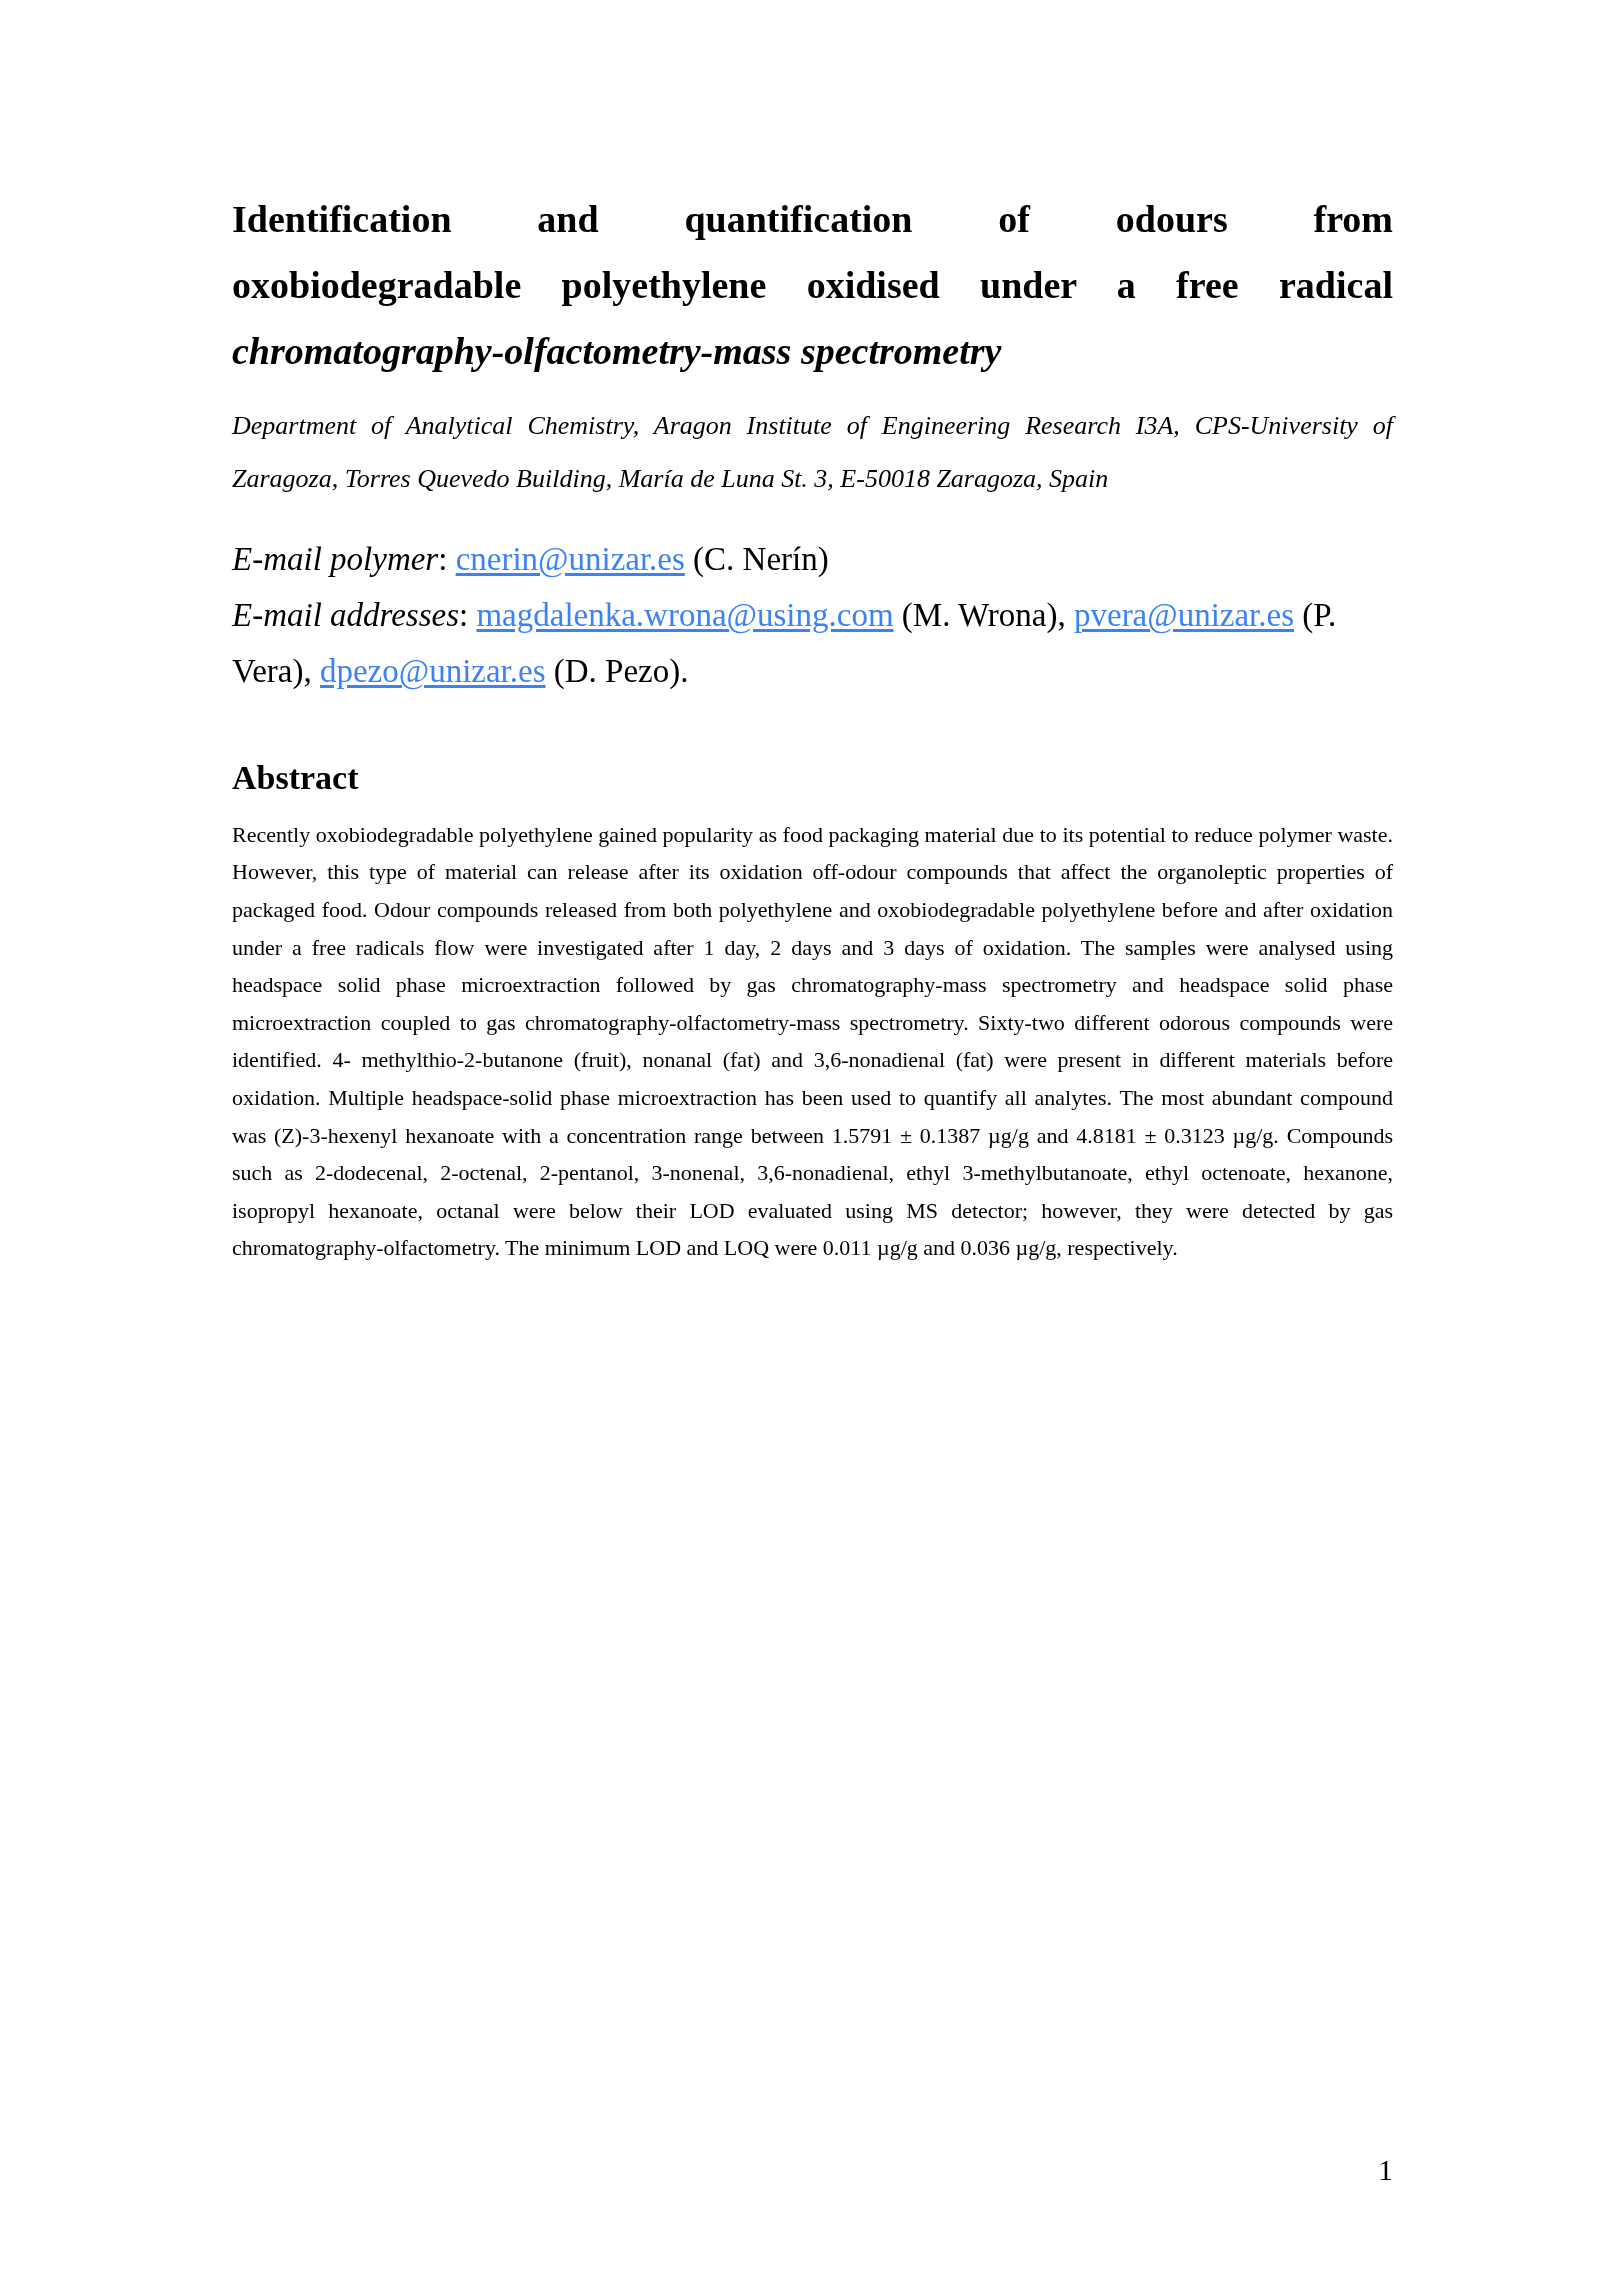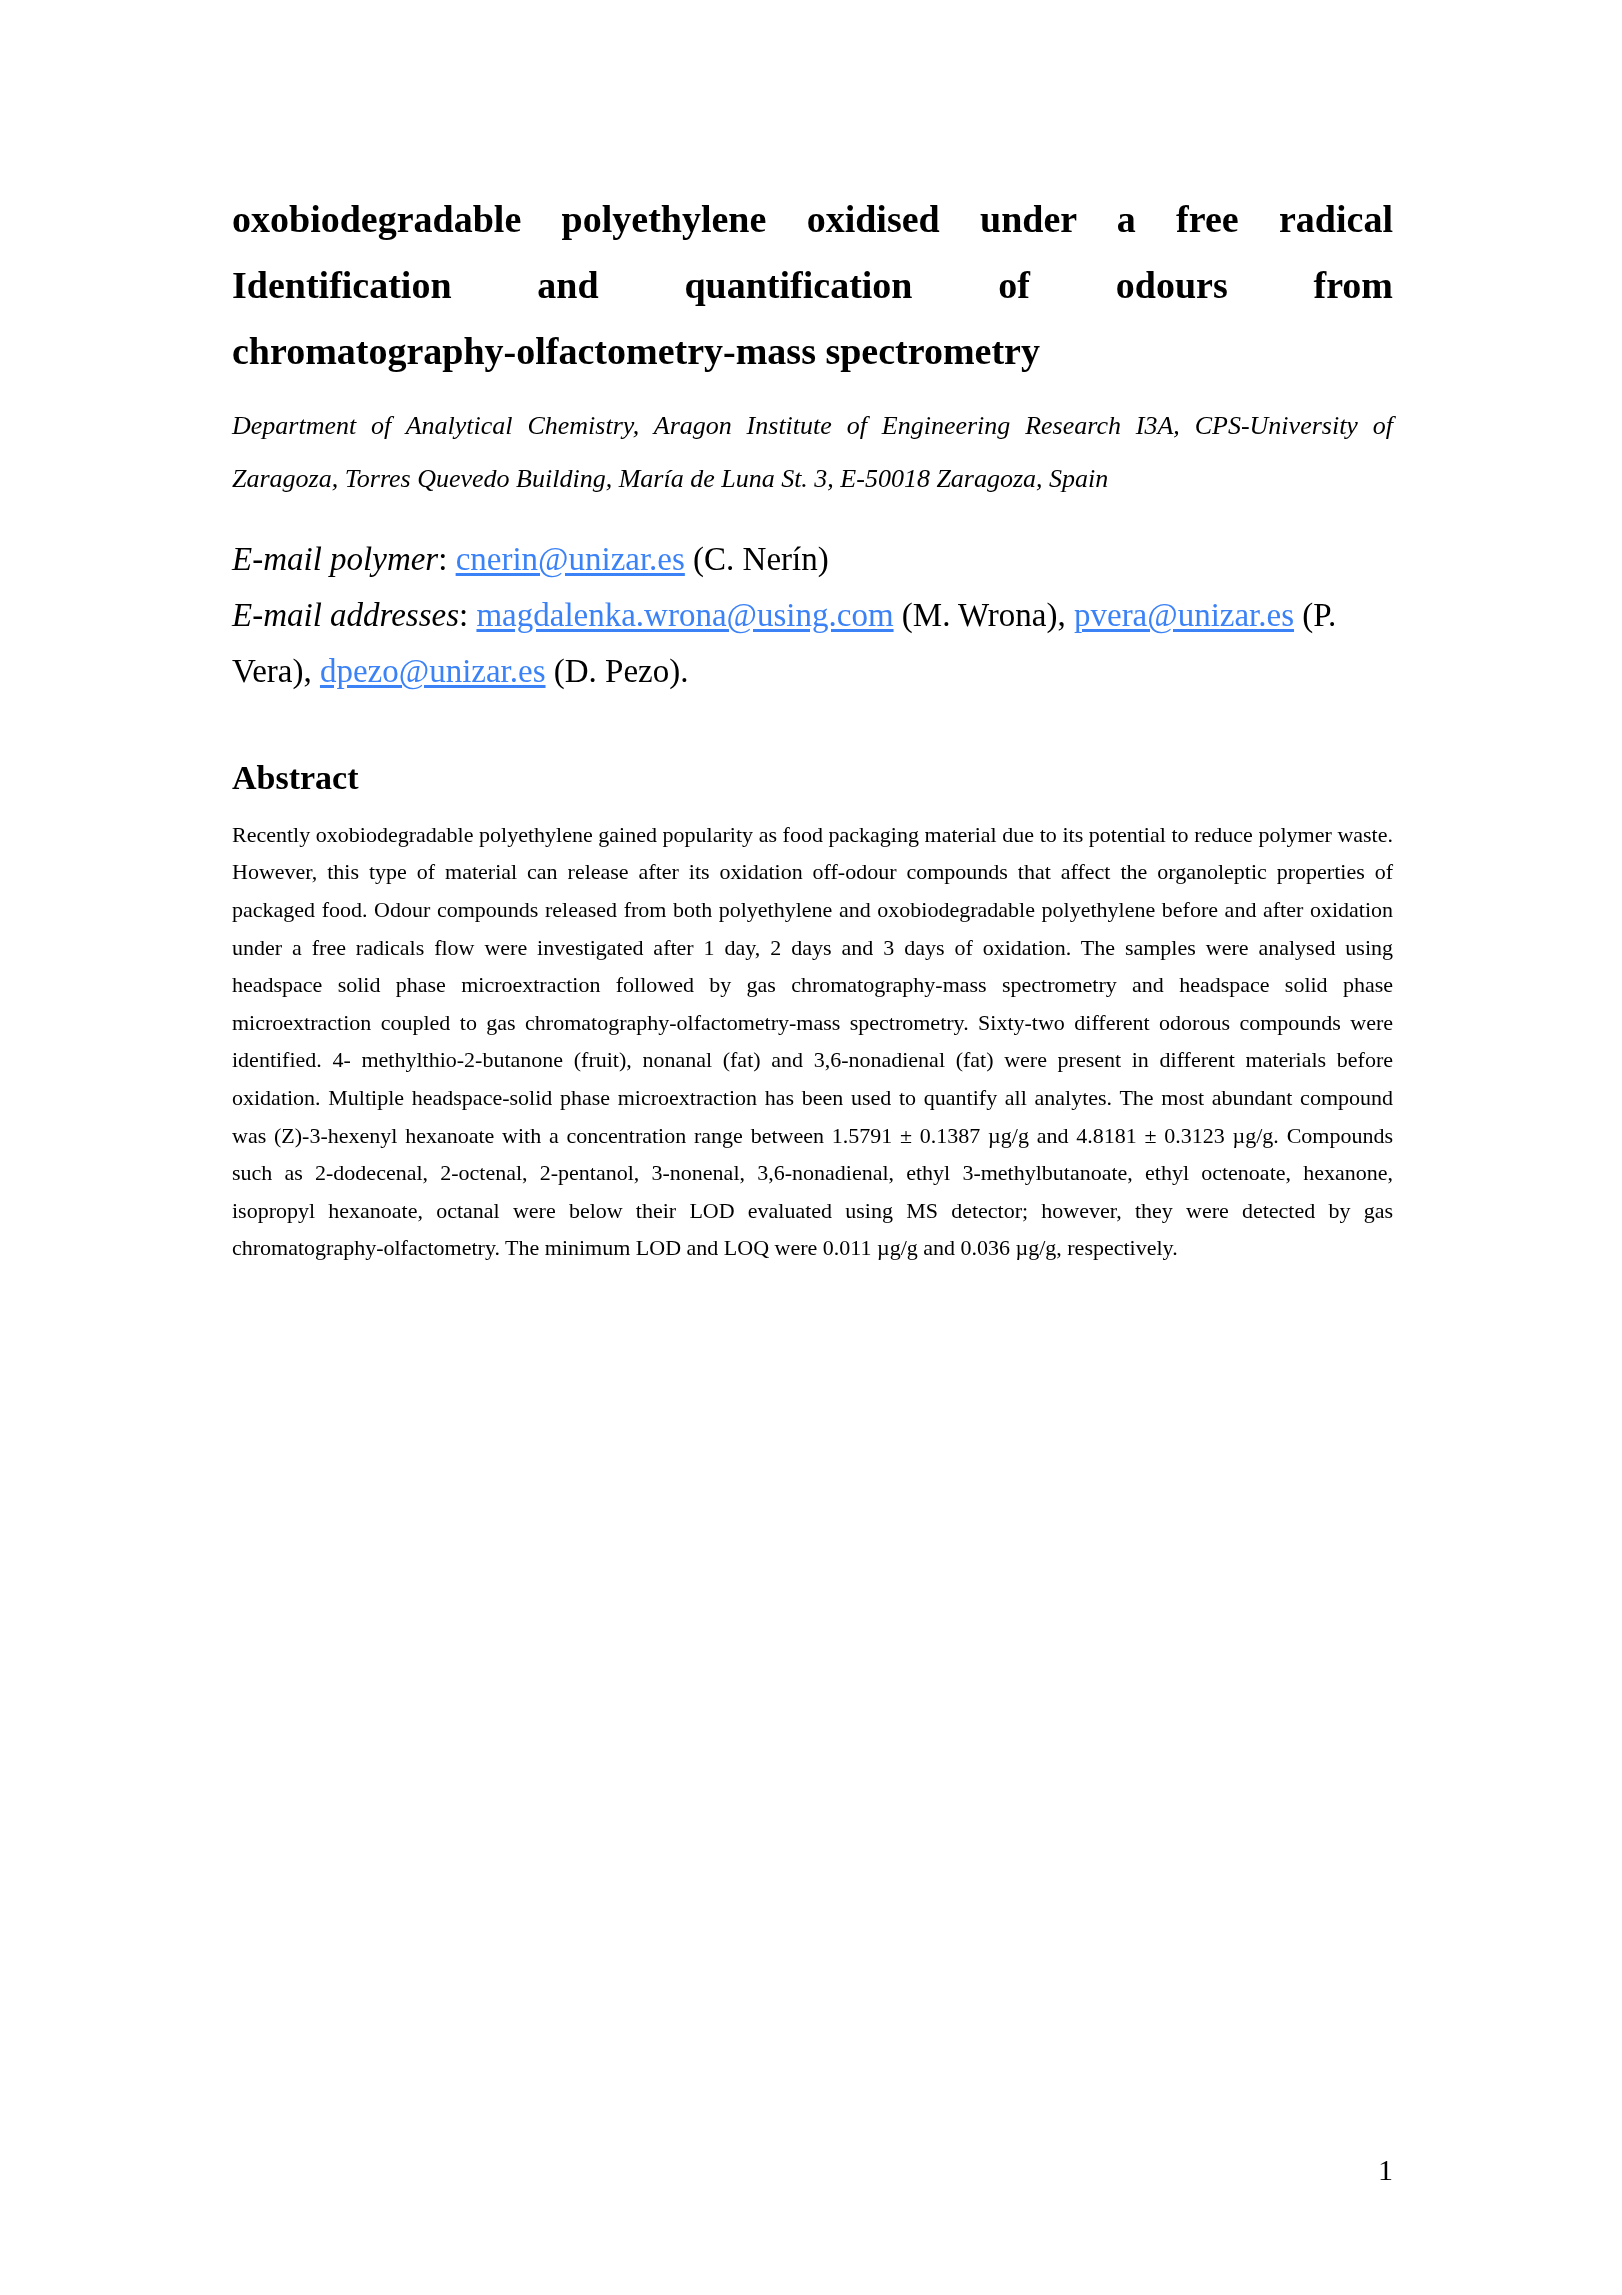--- a/index.html
+++ b/index.html
@@ -29,20 +29,21 @@
     font-size: 38px;
     font-weight: bold;
     line-height: 1.74;
     text-align: justify;
     text-align-last: justify;
     margin: 0;
     letter-spacing: 0px;
   }
   .doc-title .lastline {
     text-align-last: left;
+    font-style: italic;
   }
 
   
   .authors {
     font-size: 35px;
     line-height: 1.52;
     margin: 9.2px 0 0 0;
     text-align: left;
   }
 
@@ -101,22 +102,22 @@
     line-height: 1;
   }
 </style>
 </head>
 <body>
 
 <div class="page">
   <div class="content">
 
     <h1 class="doc-title">
+      <div>Identification and quantification of odours from</div>
       <div>oxobiodegradable polyethylene oxidised under a free radical</div>
-      <div>Identification and quantification of odours from</div>
       <div class="lastline">chromatography-olfactometry-mass spectrometry</div>
     </h1>
 
 
     <div class="affiliation">Department of Analytical Chemistry, Aragon Institute of Engineering Research I3A, CPS-University of Zaragoza, Torres Quevedo Building, María de Luna St. 3, E-50018 Zaragoza, Spain</div>
 
     <div class="contact">
 
       <p><span class="label-italic">E-mail polymer</span><span>: </span><a class="email" href="#">cnerin@unizar.es</a><span> (C. Nerín)</span></p>
 

